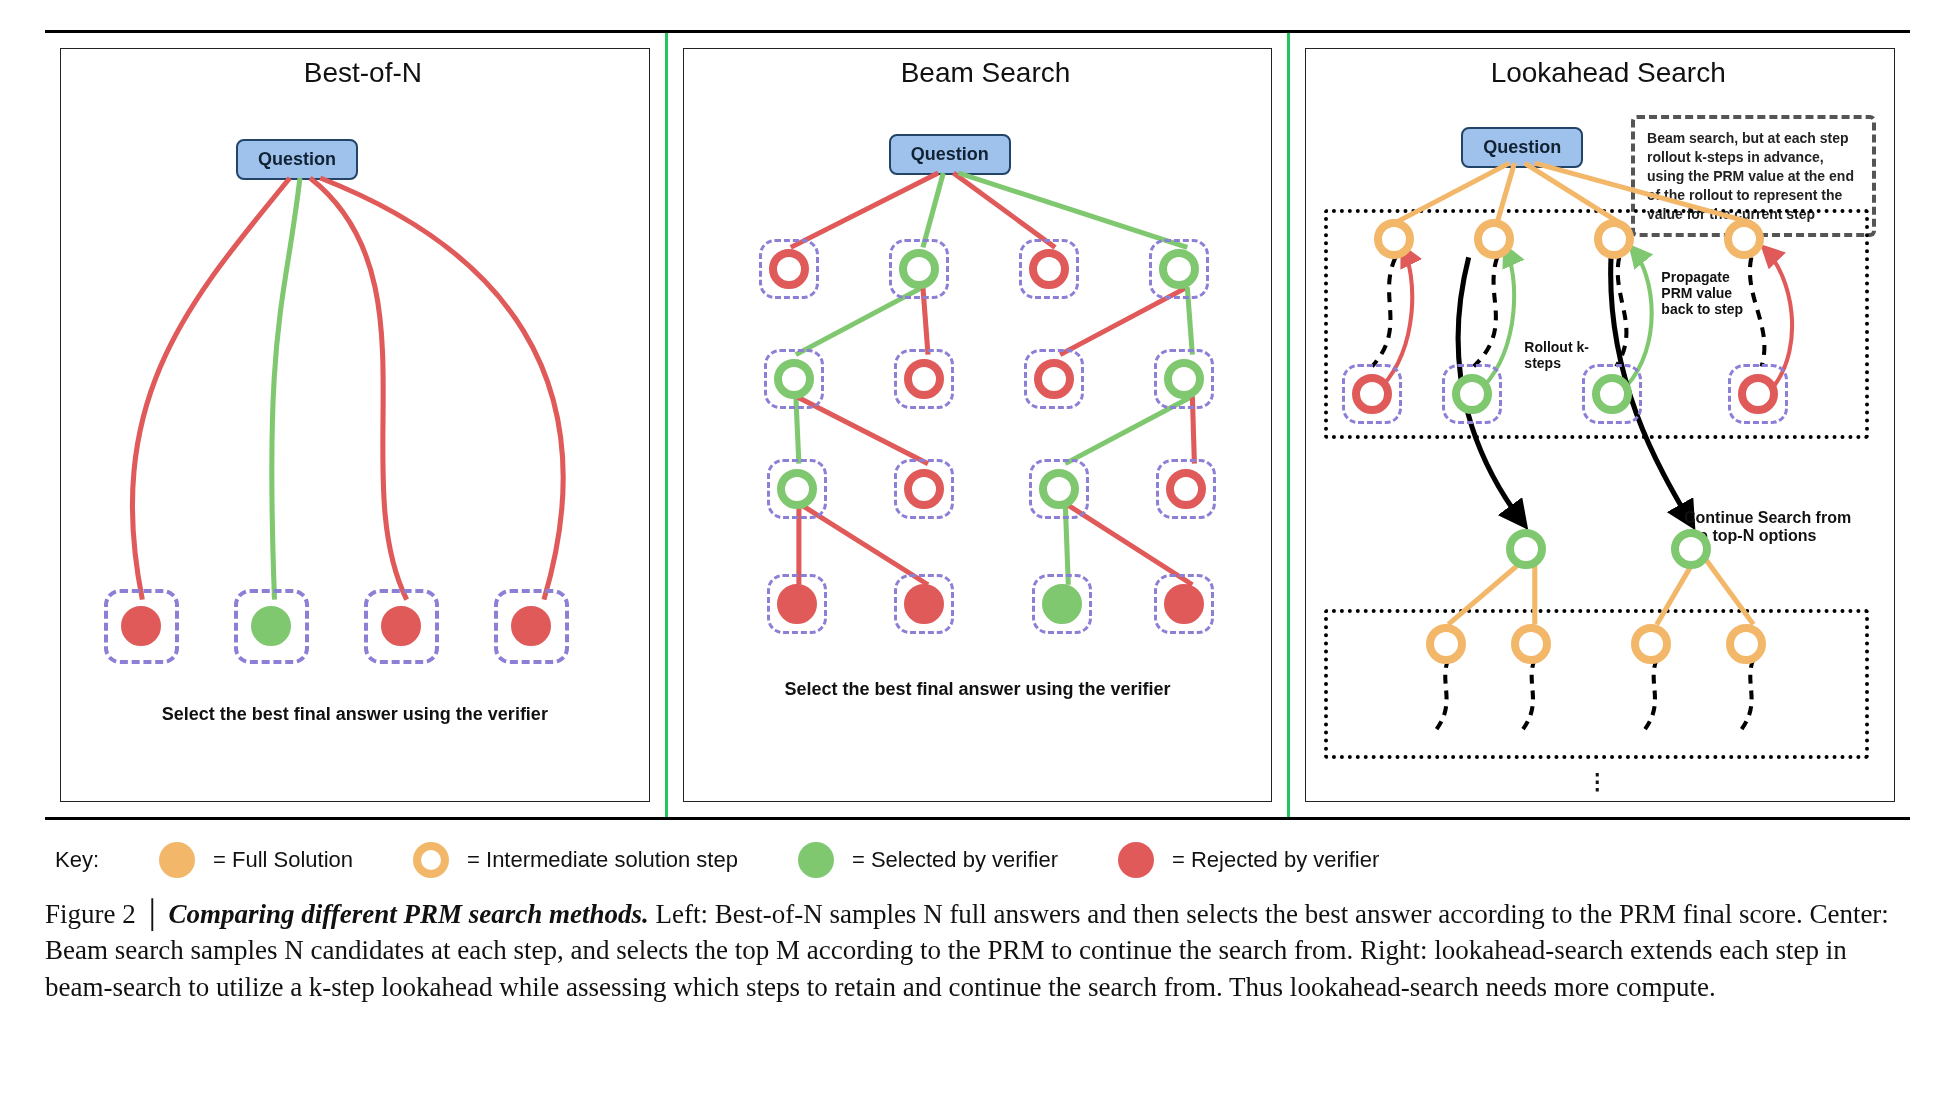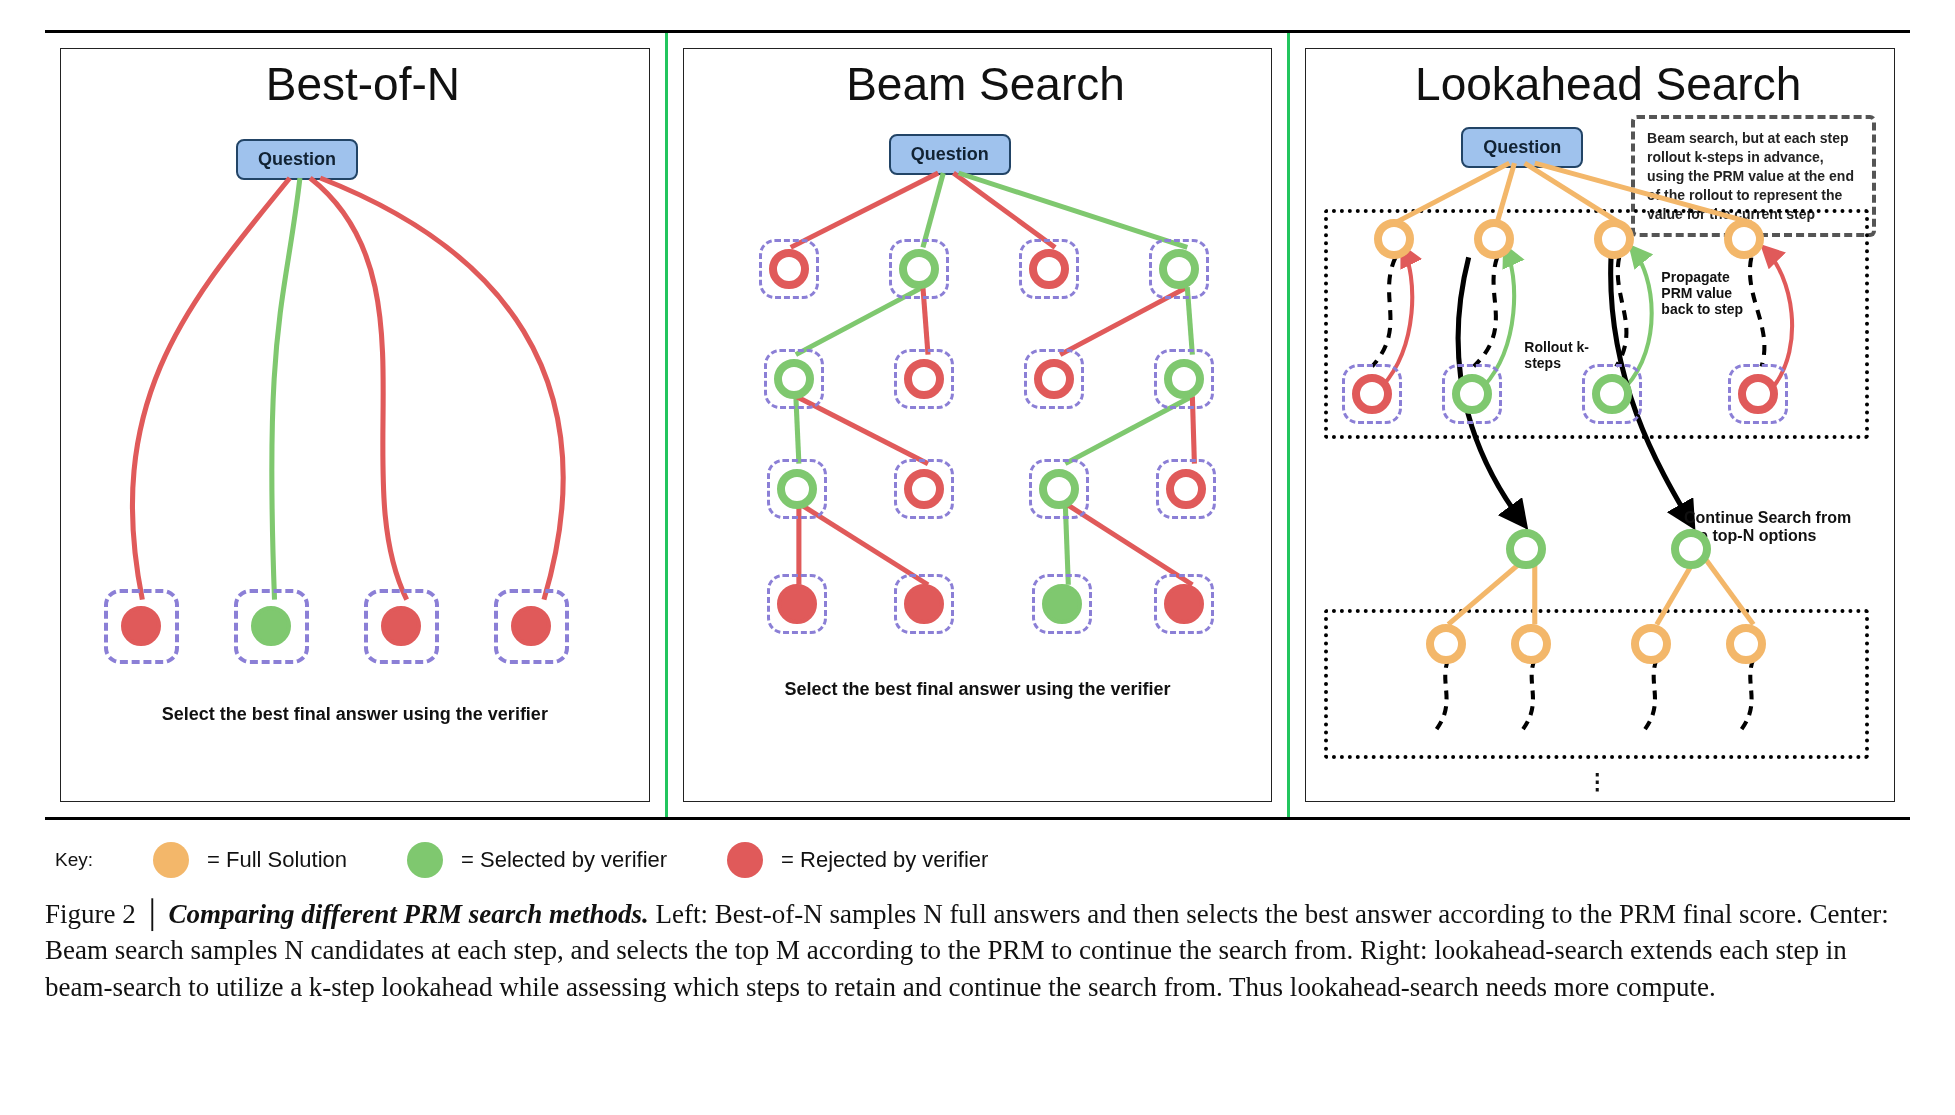--- a/index.html
+++ b/index.html
@@ -10,36 +10,36 @@
     --purple:#8b7fd6;
     --grey:#555;
   }
   *{box-sizing:border-box}
   body{margin:0;background:#fff;font-family:Helvetica,Arial,sans-serif;color:#111;width:1955px;height:1115px;overflow:hidden}
   .page{width:1955px;height:1115px;padding:30px 45px;position:relative}
   .panels{display:flex;height:790px;border-top:3px solid #000;border-bottom:3px solid #000}
   .panel{flex:1;position:relative;border-left:3px solid #22c55e}
   .panel:first-child{border-left:none}
   .panel-inner{position:absolute;inset:15px;border:1px solid #222;background:#fff}
-  .title{position:absolute;top:8px;left:16px;right:0;text-align:center;font-size:46px;font-weight:400}
+  .title{position:absolute;top:8px;left:16px;right:0;text-align:center;font-size:28px;font-weight:400}
   .qbox{position:absolute;background:#9fc2ed;border:2px solid #246;border-radius:8px;padding:8px 20px;font-size:18px;font-weight:700;color:#123}
   .dashed-note{position:absolute;border:4px dashed #555;border-radius:6px;padding:10px 12px;background:#fff;font-size:14px;font-weight:700;line-height:1.35;color:#222}
   .vsq{position:absolute;width:75px;height:75px;border:4px dashed var(--purple);border-radius:16px}
   .vsq-sm{width:60px;height:60px;border-width:3px}
   .circ{position:absolute;width:40px;height:40px;border-radius:50%}
   .circ.filled-red{background:var(--red);border:4px solid var(--red)}
   .circ.filled-green{background:var(--green);border:4px solid var(--green)}
   .circ.ring-red{background:#fff;border:8px solid var(--red)}
   .circ.ring-green{background:#fff;border:8px solid var(--green)}
   .circ.ring-orange{background:#fff;border:8px solid var(--orange)}
   .caption{position:absolute;font-size:18px;font-weight:600;color:#111;text-align:center}
   .ann{position:absolute;font-size:14px;font-weight:700;color:#111}
   .dotbox{position:absolute;border:4px dotted #000;border-radius:4px}
   .key{display:flex;align-items:center;gap:60px;padding:22px 10px 8px;font-size:22px;color:#111}
-  .key .lab{font-size:19px}
+  .key .lab{font-size:22px}
   .key-item{display:flex;align-items:center;gap:18px}
   .k-vsq{width:55px;height:55px;border:4px dashed var(--purple);border-radius:14px}
   .k-circ{width:36px;height:36px;border-radius:50%}
   .k-filled-orange{background:var(--orange)}
   .k-filled-green{background:var(--green)}
   .k-filled-red{background:var(--red)}
   .k-ring-orange{border:8px solid var(--orange);background:#fff}
   .figtext{margin-top:10px;font-size:27px;line-height:1.35;font-family:"Times New Roman",serif}
   .figtext .lead{font-weight:400}
   .figtext .ital{font-style:italic;font-weight:700}
@@ -229,20 +229,24 @@
     </div>
   </div>
 
   <div class="key">
     <div class="lab">Key:</div>
     <div class="key-item">
         <div class="k-circ k-filled-orange"></div>
         <span>= Full Solution</span>
       </div>
     <div class="key-item">
+        <div class="k-circ k-ring-orange"></div>
+        <span>= Intermediate solution step</span>
+      </div>
+    <div class="key-item">
         <div class="k-circ k-filled-green"></div>
         <span>= Selected by verifier</span>
       </div>
     <div class="key-item">
         <div class="k-circ k-filled-red"></div>
         <span>= Rejected by verifier</span>
       </div>
   </div>
 
   <div class="figtext">

